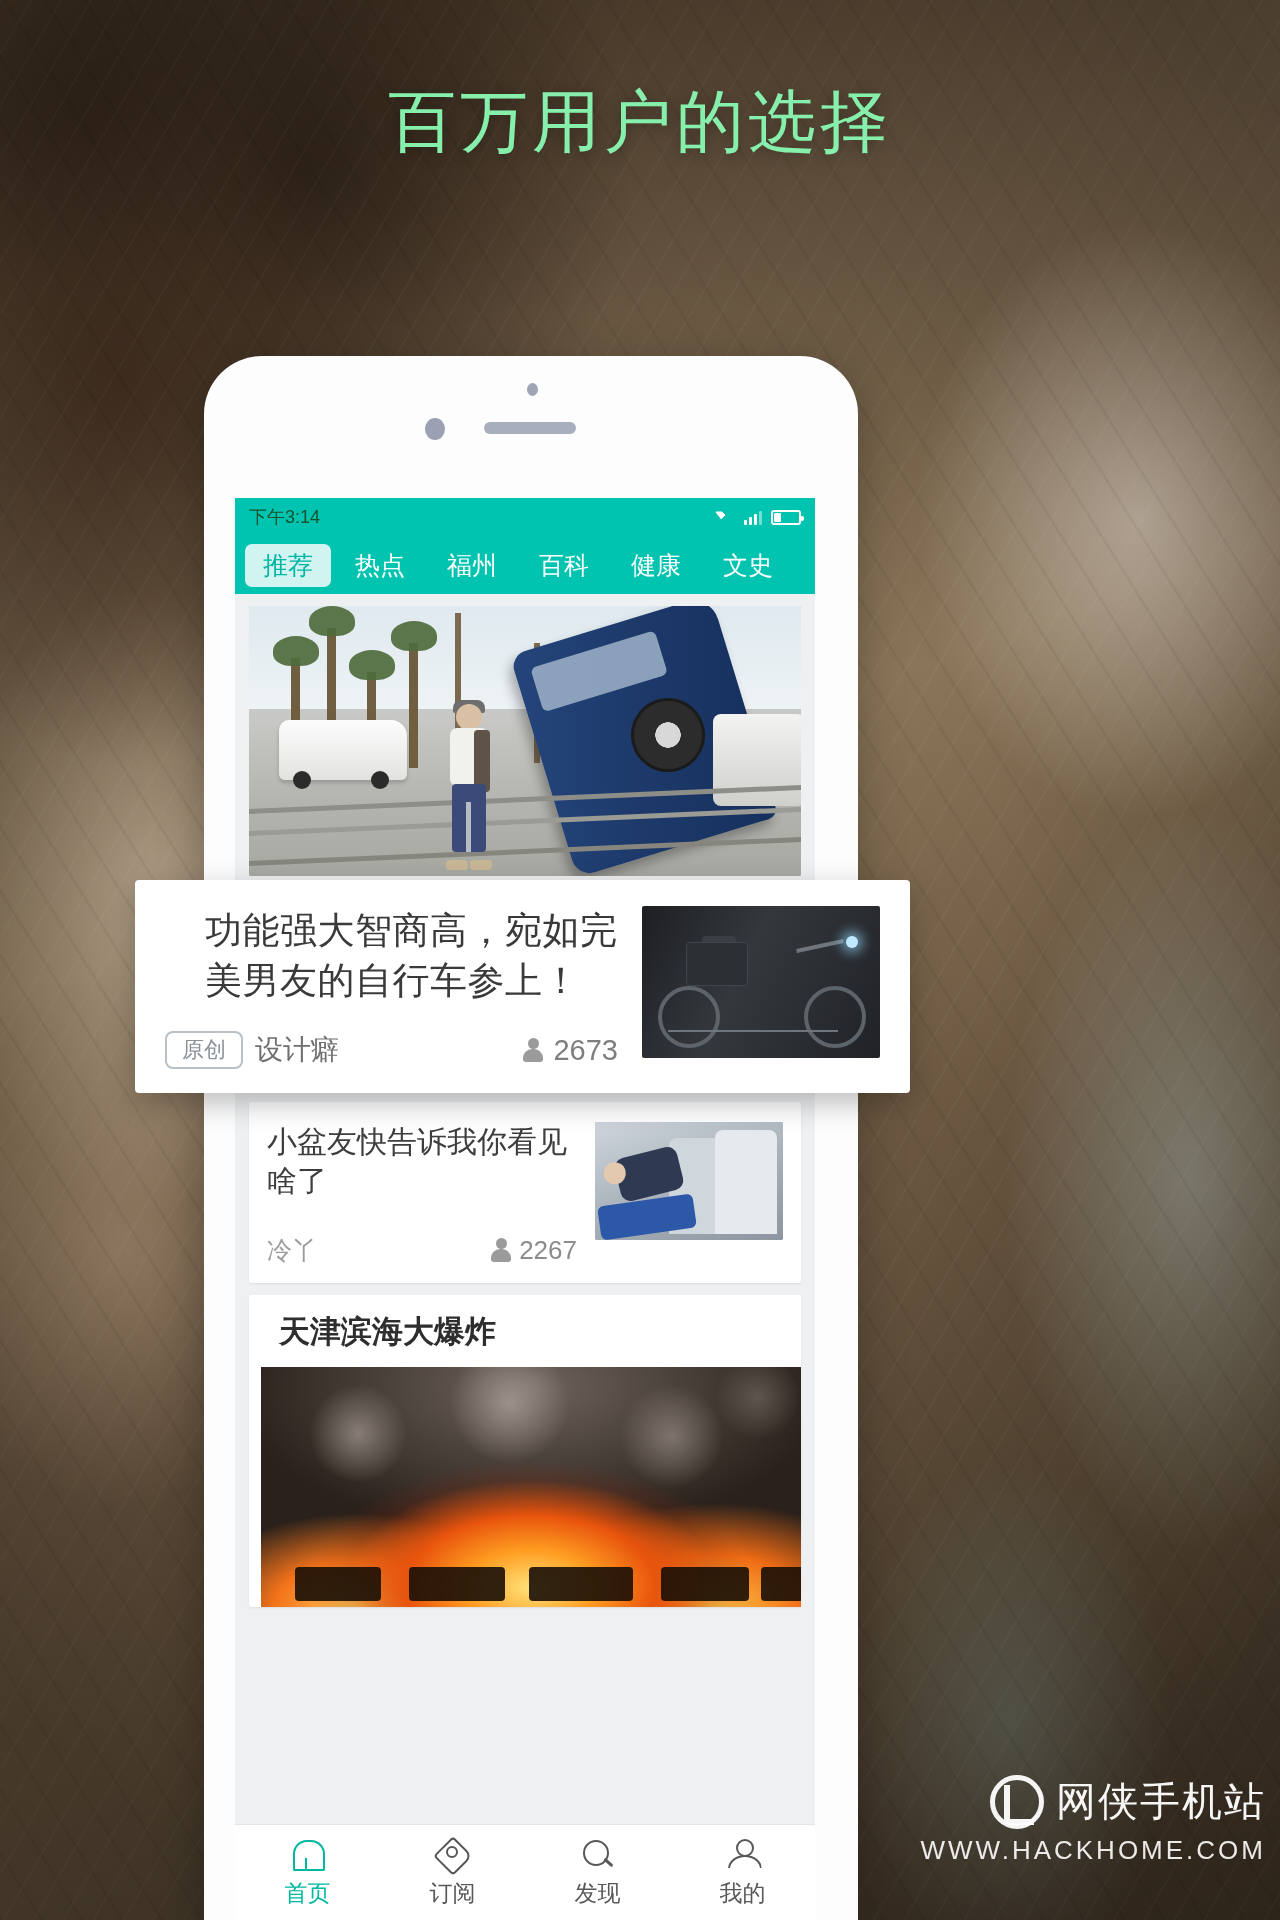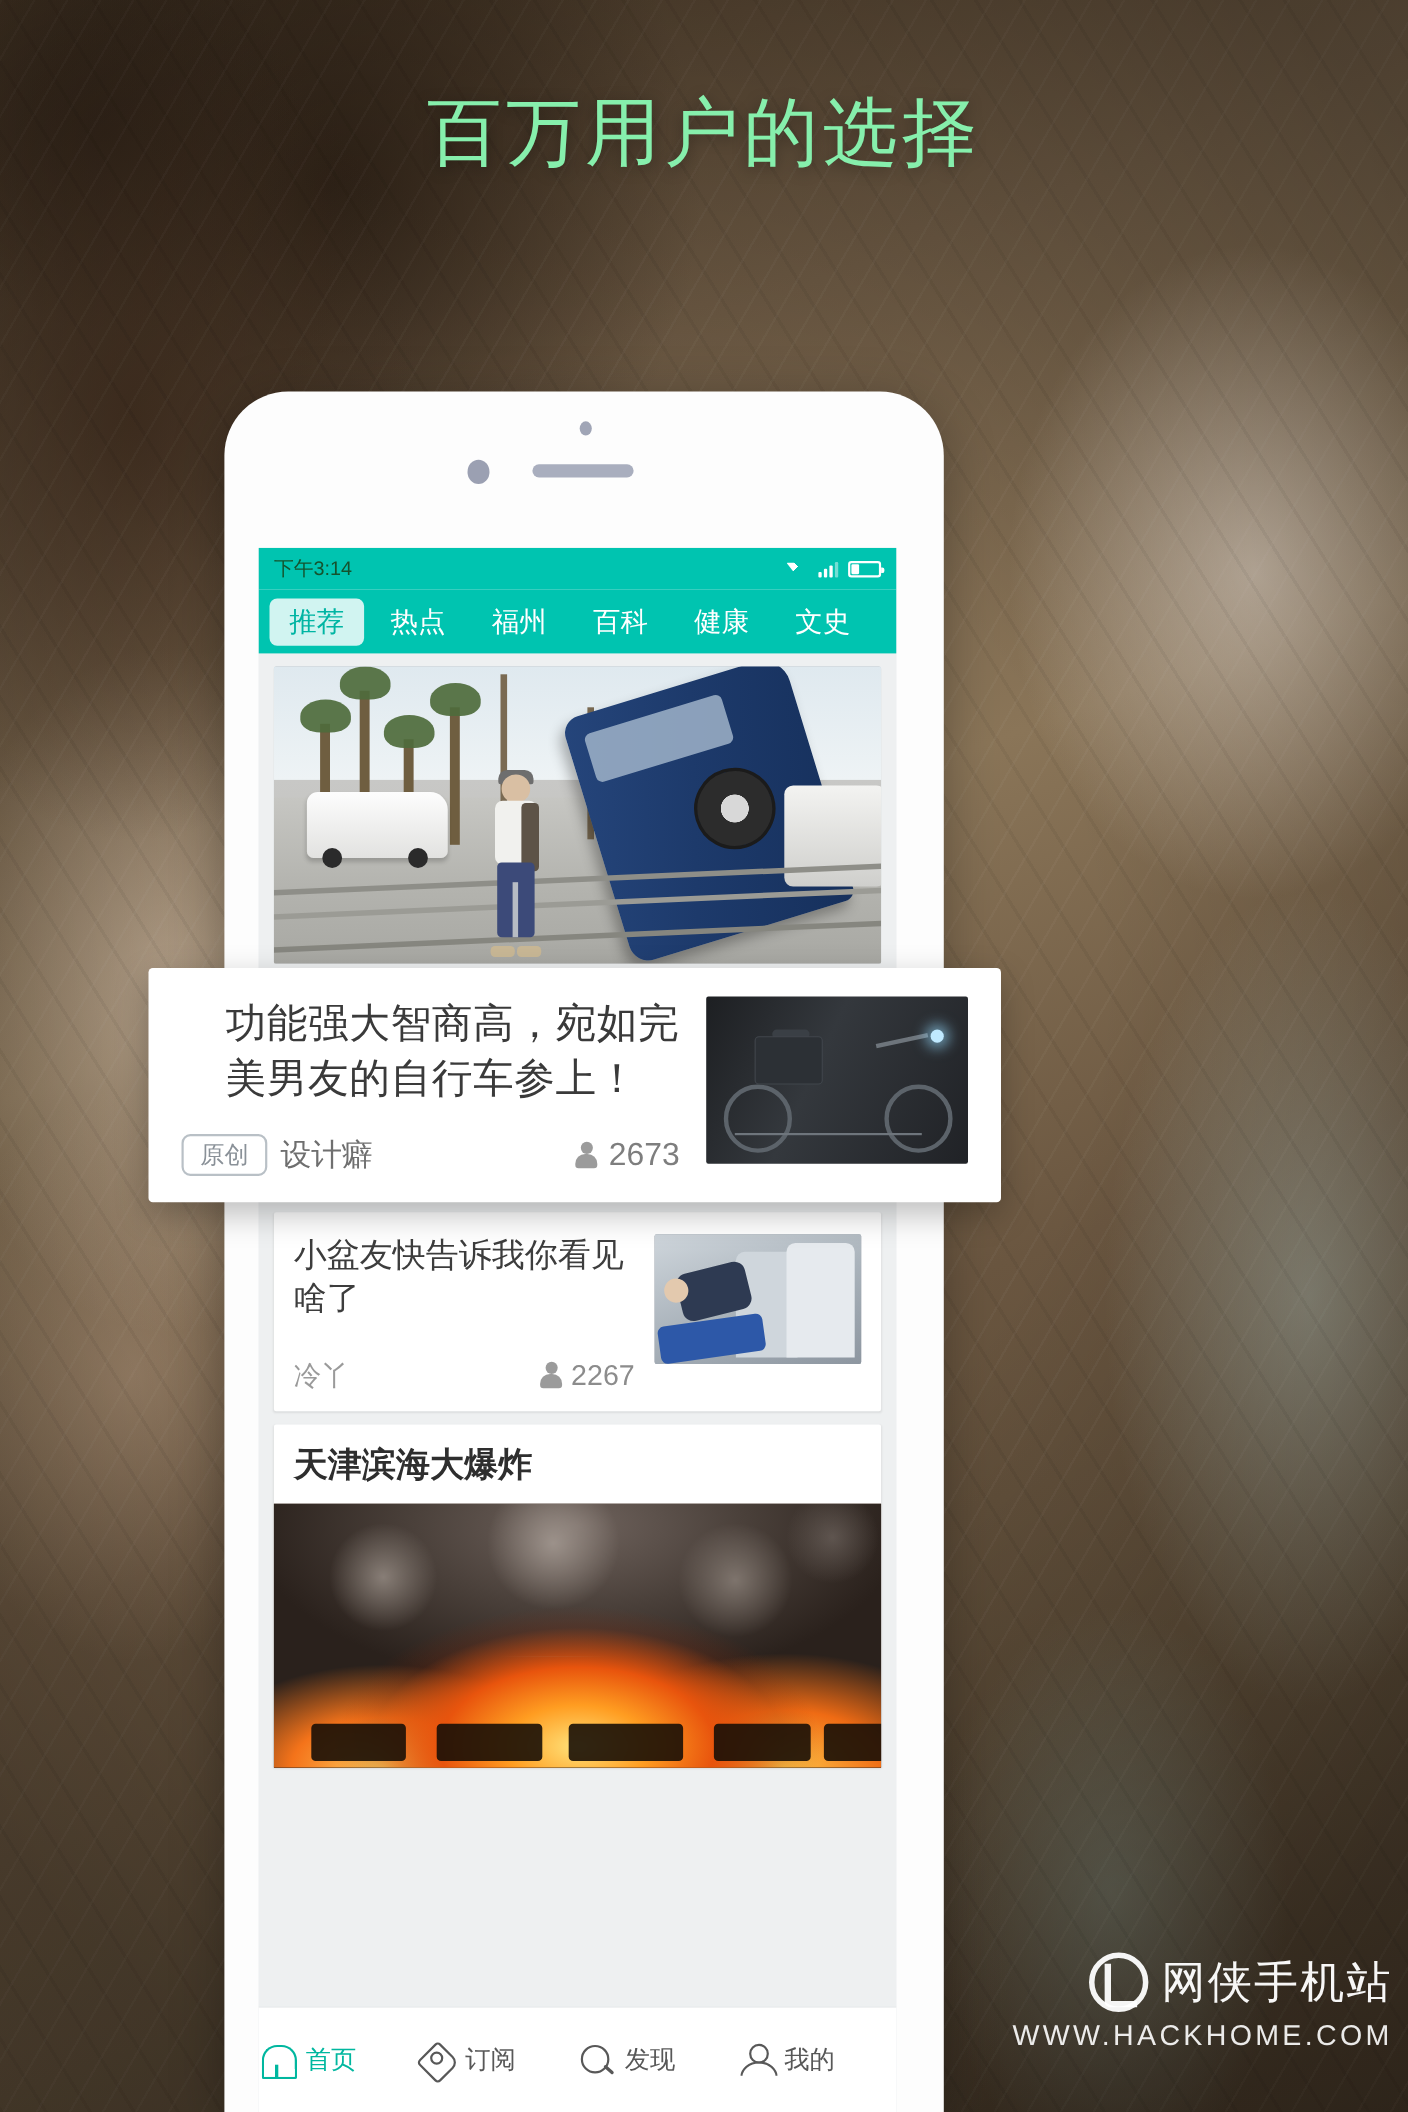--- a/index.html
+++ b/index.html
@@ -234,21 +234,21 @@
   .lc-reads{ margin-left:auto; display:flex; align-items:center; gap:8px; color:#8c8c8c; font-size:26px; }
   .lc-thumb{ flex:0 0 188px; height:118px; border-radius:2px; overflow:hidden; position:relative; background:#9fa6ae; }
   .plane{ position:absolute; inset:0; background:linear-gradient(160deg,#cfd6dc 0%,#aab3bb 50%,#8d96a0 100%); }
   .plane .seatback{ position:absolute; right:6px; top:8px; width:62px; height:104px; background:#e6eaee; border-radius:8px 8px 0 0; }
   .plane .seatback2{ position:absolute; right:58px; top:16px; width:56px; height:96px; background:#cfd6dc; border-radius:8px 8px 0 0; }
   .plane .kid{ position:absolute; left:22px; top:30px; width:64px; height:44px; background:#2e3a52; border-radius:10px; transform:rotate(-14deg); }
   .plane .kid::after{ content:""; position:absolute; left:-12px; top:2px; width:22px; height:22px; border-radius:50%; background:#e3c9ae; }
   .plane .blue{ position:absolute; left:4px; bottom:6px; width:96px; height:34px; background:#2d58a8; border-radius:6px; transform:rotate(-8deg); }
 
   
-  .big-card{ padding:16px 0 0 0; }
+  .big-card{ padding:16px 0 0 12px; }
   .big-title{ font-size:31px; color:#2e2e2e; font-weight:700; padding:0 18px 14px 18px; }
   .big-photo{ height:240px; position:relative; overflow:hidden; background:#2a1408; }
   .explosion{ position:absolute; inset:0;
     background:
       radial-gradient(ellipse 260px 150px at 50% 92%, #ffe27a 0%, #ff9d21 25%, #e8540d 48%, rgba(140,40,8,.2) 72%, rgba(0,0,0,0) 85%),
       radial-gradient(ellipse 220px 120px at 18% 100%, #ffcf5e 0%, #f4731a 38%, rgba(120,40,10,0) 78%),
       radial-gradient(ellipse 230px 130px at 84% 100%, #ffc447 0%, #ef6b14 40%, rgba(120,40,10,0) 80%),
       radial-gradient(ellipse 380px 190px at 50% 8%, #6e625c 0%, #4a403a 40%, #2a211c 78%),
       linear-gradient(#5b504a 0%, #7a4a23 42%, #d4621a 68%, #f98a1c 86%, #3a1e0c 100%);
   }
@@ -264,21 +264,21 @@
   .explosion .v2{ left:148px; width:96px; }
   .explosion .v3{ left:268px; width:104px; }
   .explosion .v4{ left:400px; width:88px; }
   .explosion .v5{ left:500px; width:70px; }
 
   
   #bottomnav{
     position:absolute; left:0; bottom:0; width:580px; height:96px; background:#fff;
     border-top:1px solid #e2e4e6; display:flex; align-items:center; z-index:30;
   }
-  .nav-item{ flex:1; display:flex; flex-direction:row; align-items:center; gap:7px; color:#585858; }
+  .nav-item{ flex:1; display:flex; flex-direction:column; align-items:center; gap:7px; color:#585858; }
   .nav-item.active{ color:#00b79f; }
   .nav-label{ font-size:23px; }
   .nav-ico{ width:36px; height:34px; position:relative; }
   
   .ic-home::before{
     content:""; position:absolute; left:3px; top:3px; width:28px; height:20px;
     border-left:2.6px solid currentColor; border-right:2.6px solid currentColor;
     border-top:2.6px solid currentColor; border-radius:14px 14px 0 0;
     transform:skewY(0deg);
   }

